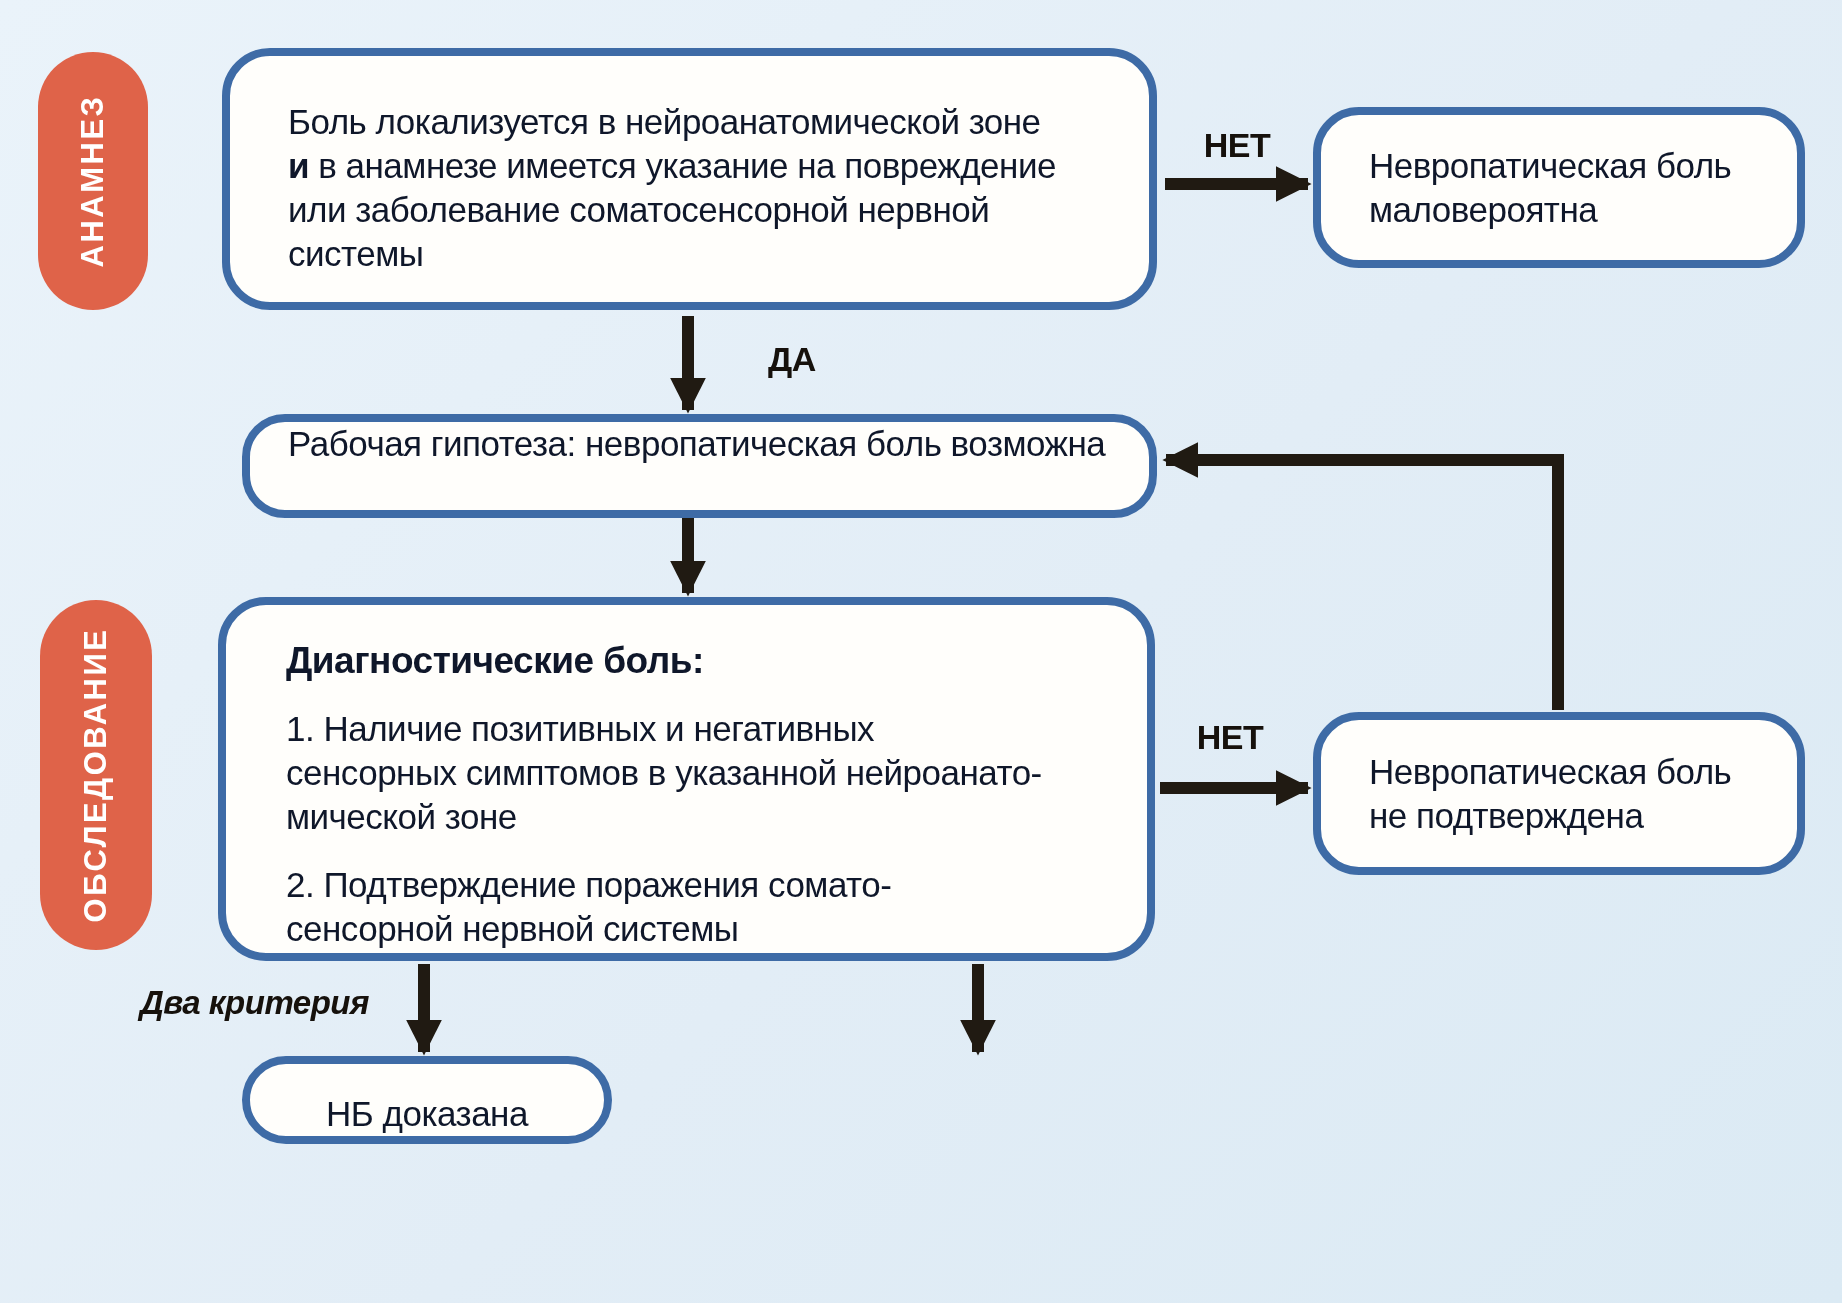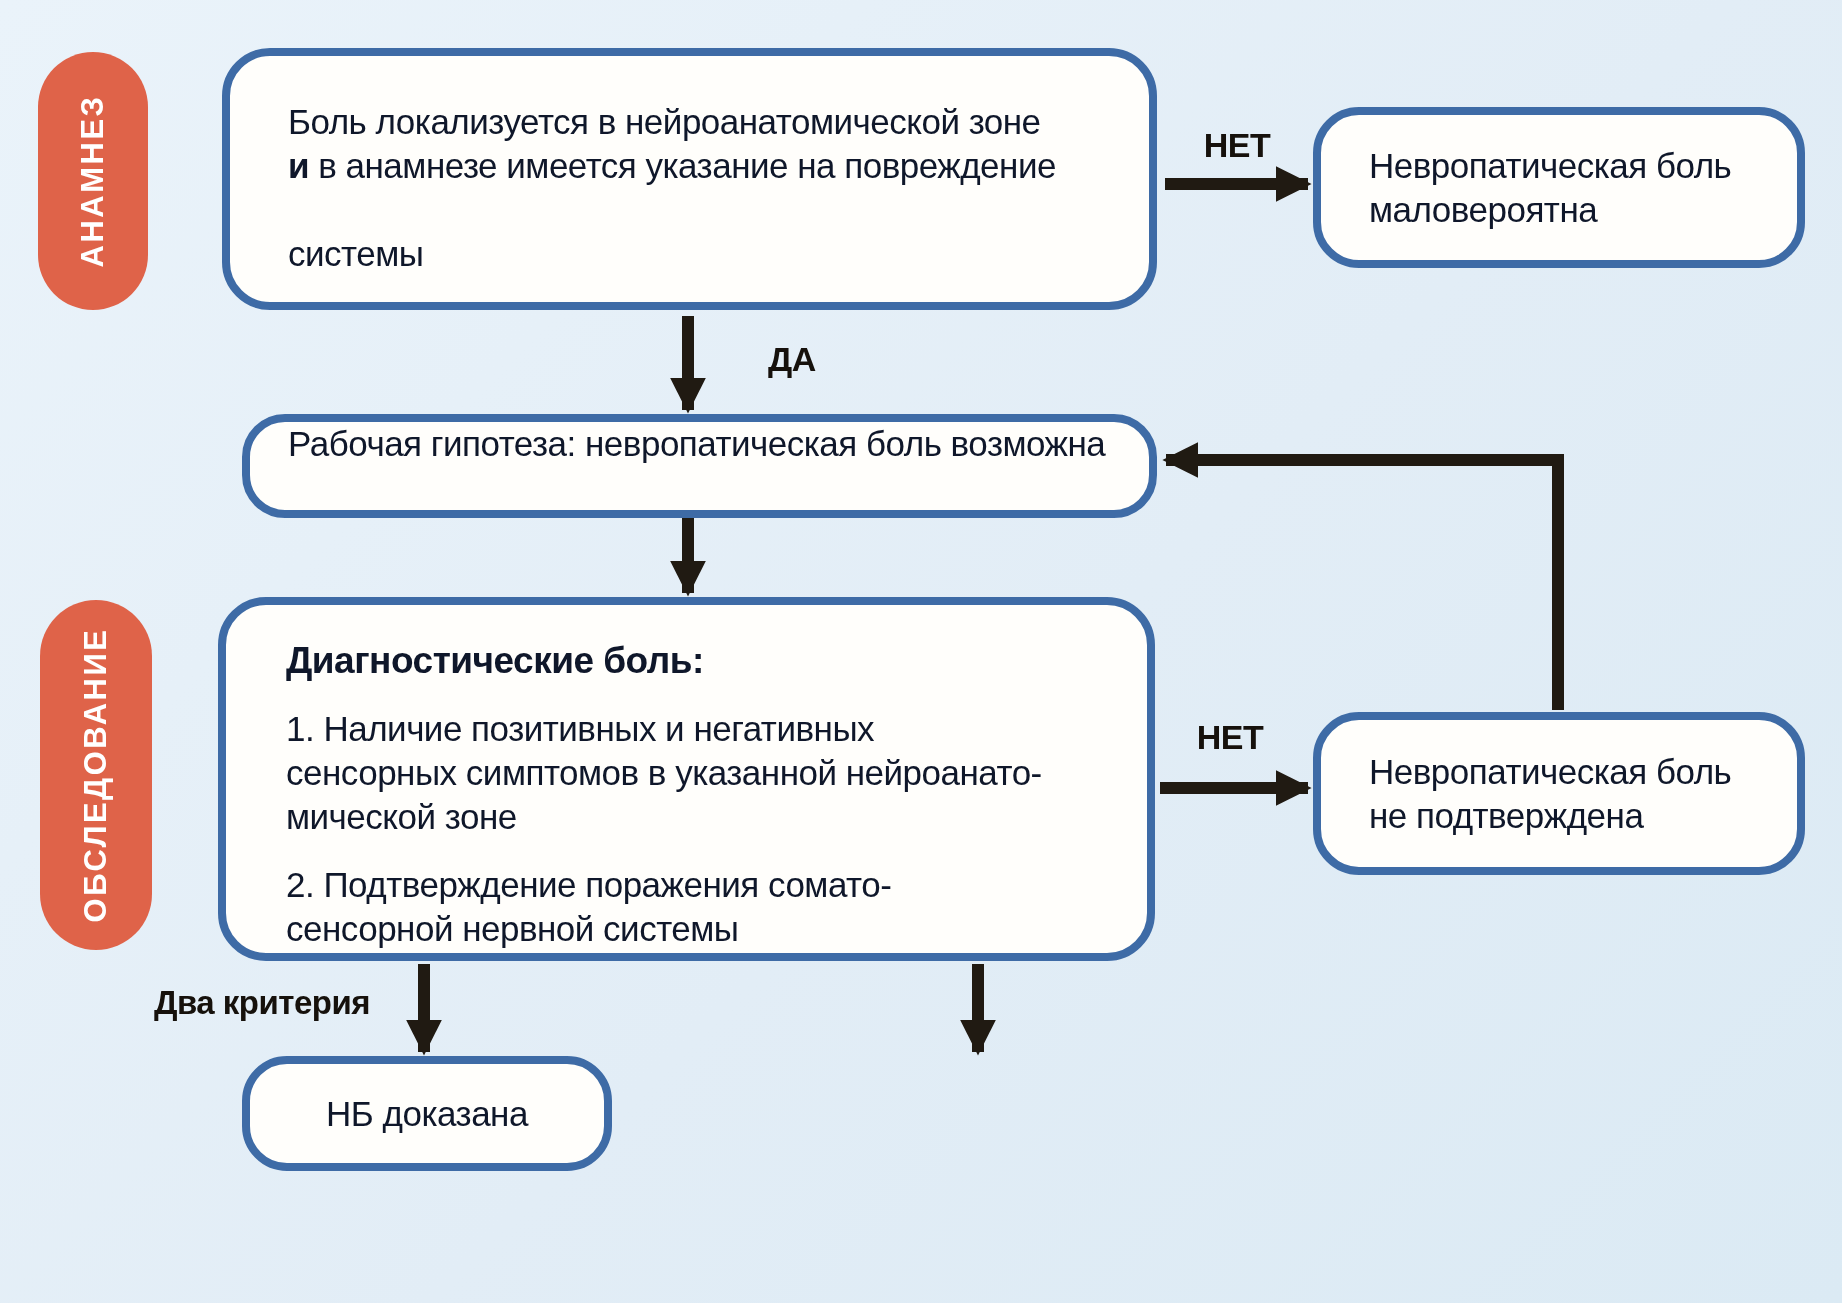--- a/index.html
+++ b/index.html
@@ -38,30 +38,30 @@
     font-size:31px;
     letter-spacing:2.5px;
   }
   .node-history{left:222px;top:48px;width:935px;height:262px;border-radius:48px;padding:44px 40px 0 58px;}
   .node-unlikely{left:1313px;top:107px;width:492px;height:161px;border-radius:46px;display:flex;flex-direction:column;justify-content:center;padding-left:48px;}
   .node-hypothesis{left:242px;top:414px;width:915px;height:104px;border-radius:43px;display:flex;align-items:flex-start;padding-left:38px;}
   .node-tests{left:218px;top:597px;width:937px;height:364px;border-radius:48px;padding:34px 36px 0 60px;}
   .node-tests .tests-title{font-weight:bold;font-size:37px;margin:0 0 24px 0;}
   .node-tests p{margin:0 0 24px 0;}
   .node-notconfirmed{left:1313px;top:712px;width:492px;height:163px;border-radius:46px;display:flex;flex-direction:column;justify-content:center;padding-left:48px;}
-  .node-proven{left:242px;top:1056px;width:370px;height:115px;border-radius:45px;display:flex;align-items:center;justify-content:center;}
+  .node-proven{left:242px;top:1056px;width:370px;height:88px;border-radius:45px;display:flex;align-items:flex-end;justify-content:center;}
   .node-probable{left:798px;top:1056px;width:362px;height:90px;border-radius:45px;display:flex;align-items:center;justify-content:center;}
   .edge-label{
     position:absolute;z-index:3;
     font-weight:bold;font-size:34px;letter-spacing:-0.5px;color:#16110c;
   }
   .lbl-no-history{left:1137px;top:126px;width:200px;text-align:center;}
   .lbl-yes{left:722px;top:340px;width:140px;text-align:center;}
   .lbl-no-tests{left:1130px;top:718px;width:200px;text-align:center;}
-  .lbl-two{left:140px;top:984px;width:244px;text-align:center;font-size:33px;}
+  .lbl-two{left:140px;top:984px;width:244px;text-align:left;font-size:33px;font-style:italic;}
   .lbl-one{left:1040px;top:984px;width:320px;text-align:left;font-size:33px;}
   .caption{
     position:absolute;left:42px;top:1222px;width:1500px;z-index:2;
     font-family:"Liberation Serif","DejaVu Serif",serif;
     font-size:38px;color:#110d09;letter-spacing:0;
   }
   .caption b{font-weight:bold;}
 </style>
 </head>
 <body>
@@ -87,21 +87,21 @@
     <span>АНАМНЕЗ</span>
   </div>
 
   <div class="badge" style="left:40px;top:600px;width:112px;height:350px;">
     <span>ОБСЛЕДОВАНИЕ</span>
   </div>
 
   <div class="box node-history">
     <span>Боль локализуется в нейроанатомической зоне</span><br>
     <b>и</b><span> в анамнезе имеется указание на повреждение</span><br>
-    <br>
+    <span>или заболевание соматосенсорной нервной</span><br>
     <span>системы</span>
   </div>
 
   <div class="box node-unlikely">
     <span>Невропатическая боль<br>маловероятна</span>
   </div>
 
   <div class="box node-hypothesis">
     <span>Рабочая гипотеза: невропатическая боль возможна</span>
   </div>

